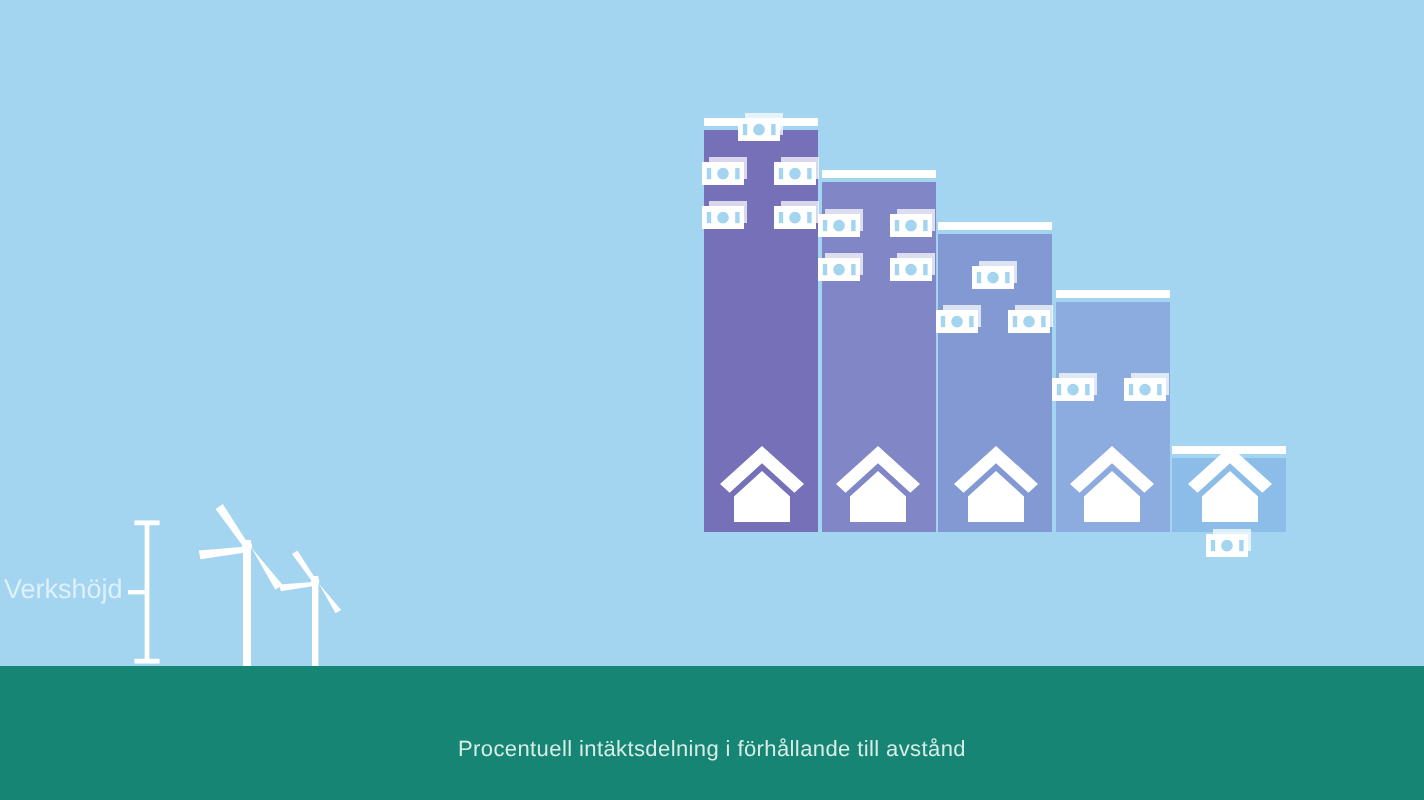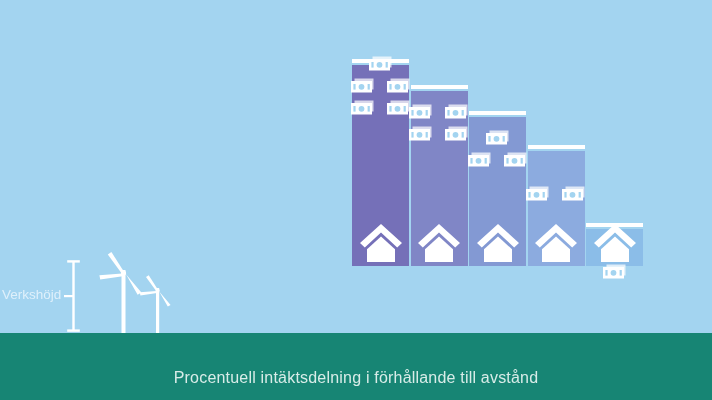--- a/index.html
+++ b/index.html
@@ -13,21 +13,21 @@
 
   
   .footer-band {
     position:absolute; left:0; right:0; bottom:0; height:67px;
     background:#178574;
   }
   .caption {
     position:absolute; left:0; right:0; top:36px;
     text-align:center;
     color:#d8ece8;
-    font-size:16px;
+    font-size:11px;
     letter-spacing:.2px;
     white-space:nowrap;
   }
 
   
   .plot { position:absolute; left:0; top:0; width:712px; height:333px; }
 
   .bar-group { position:absolute; bottom:0; }
 
   .bar-body  { position:absolute; left:0; bottom:0; width:100%; }

